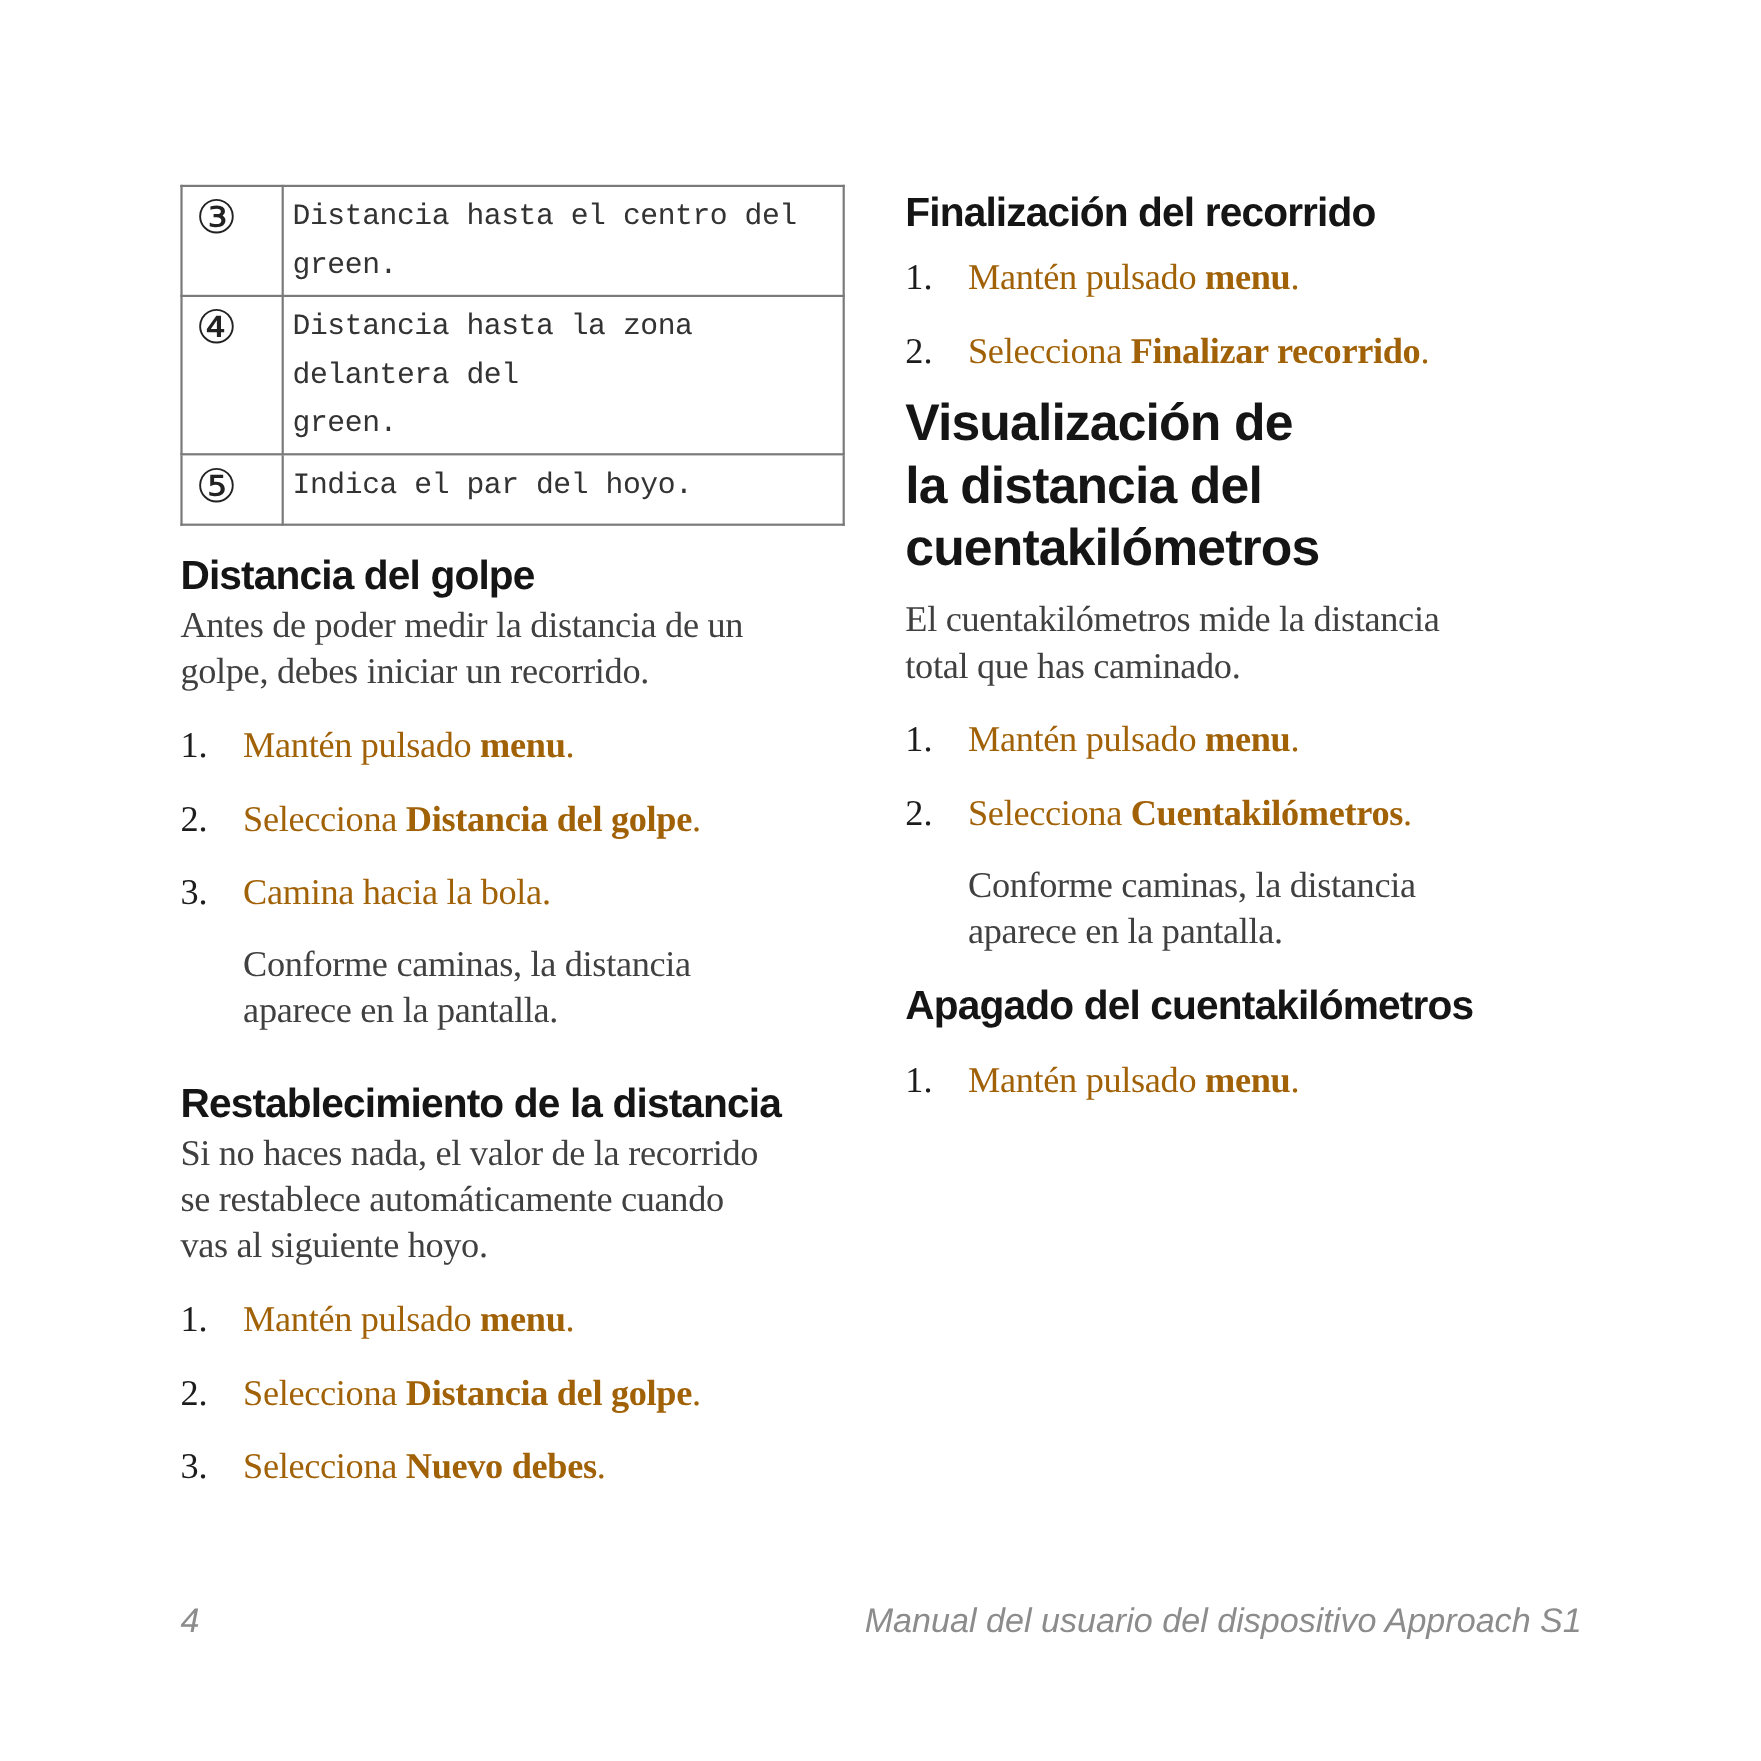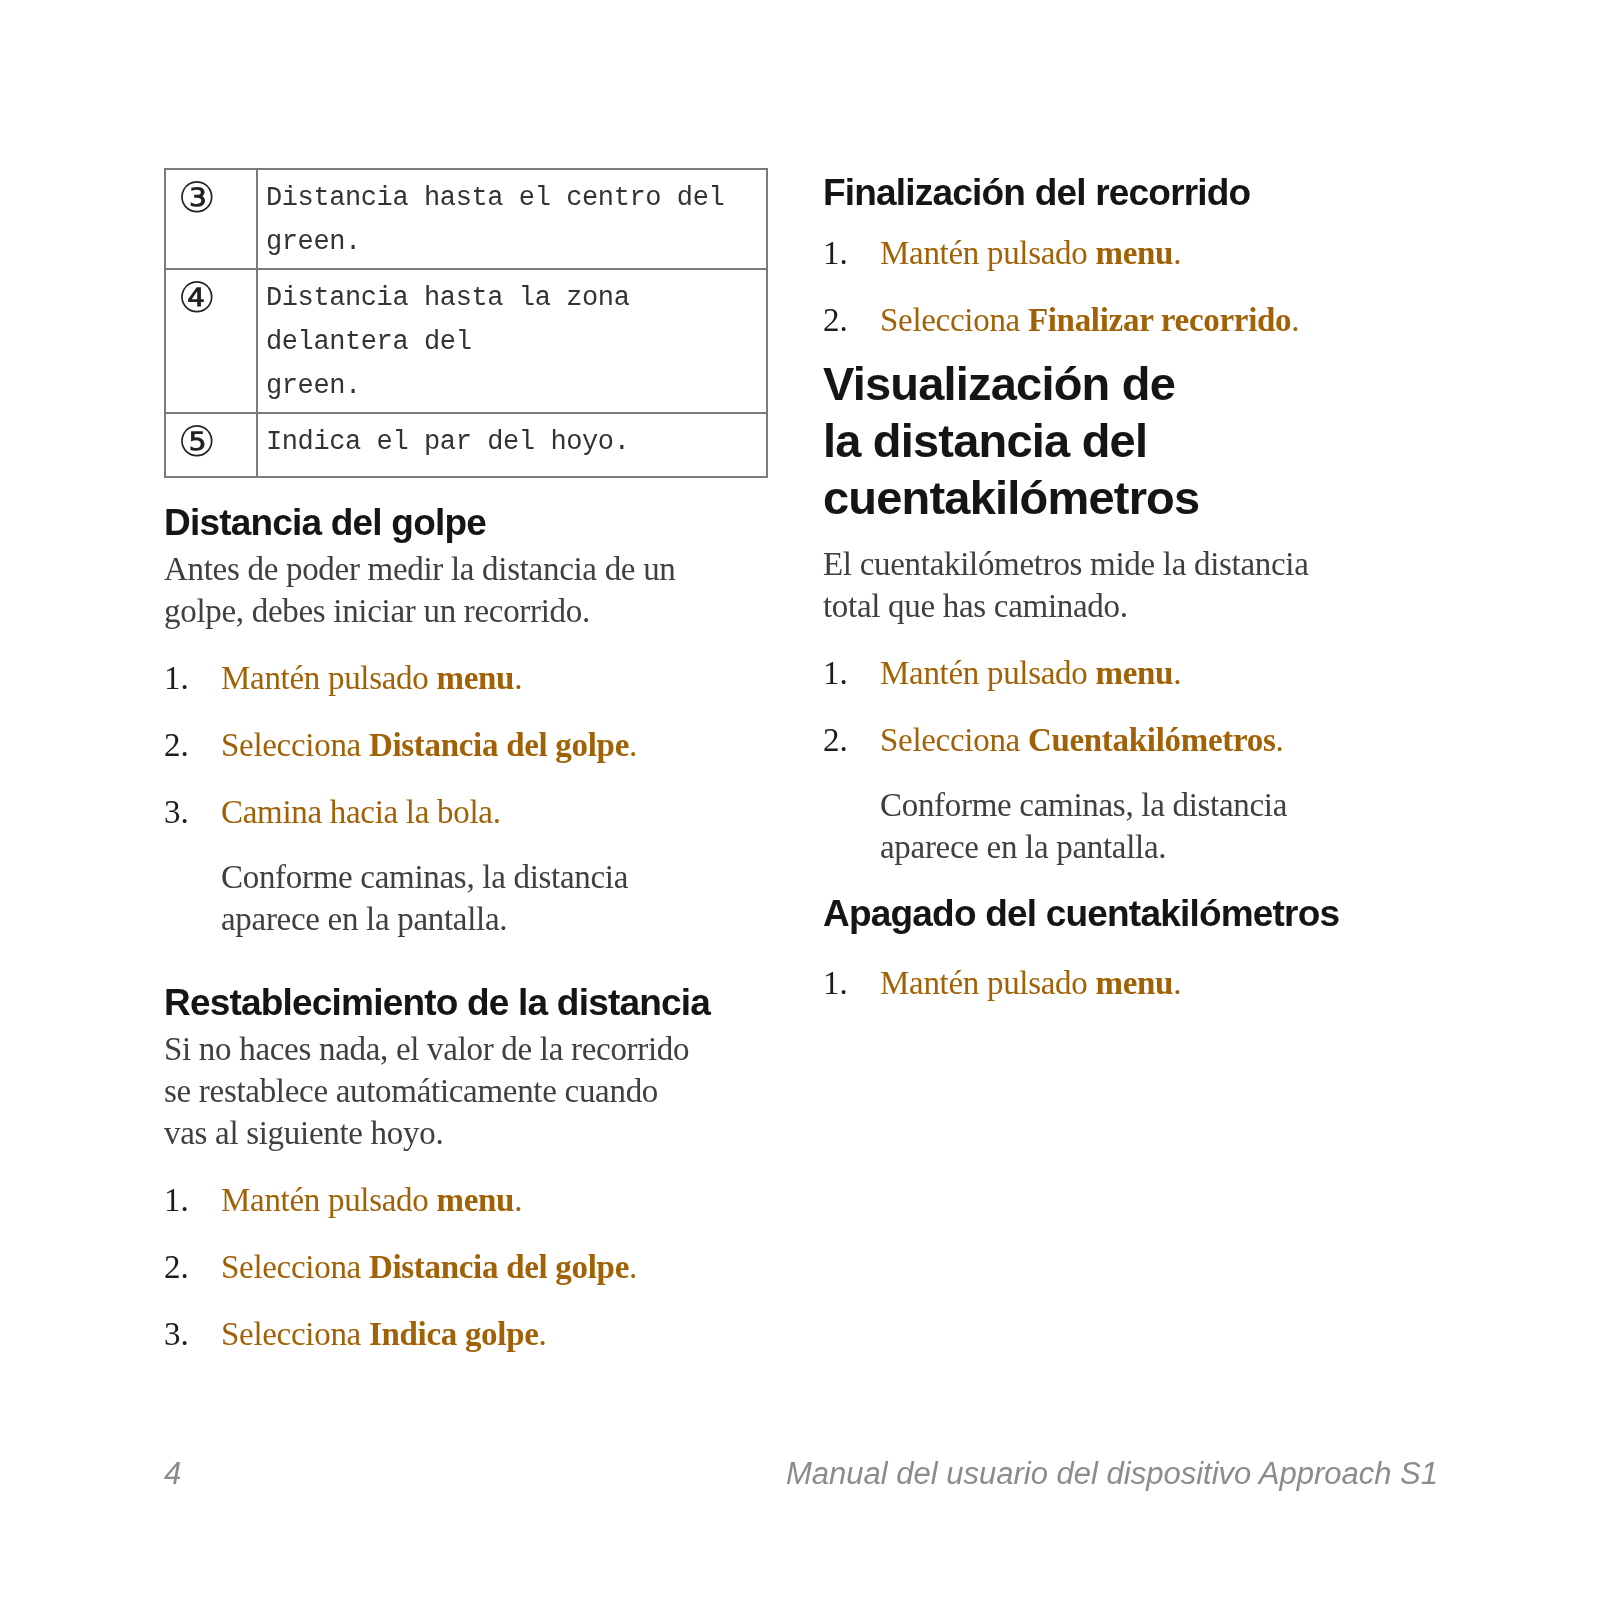--- a/index.html
+++ b/index.html
@@ -141,21 +141,21 @@
       <div class="li">
         <span class="n">1.</span>
         <span class="t"><span>Mantén pulsado </span><b>menu</b><span>.</span></span>
       </div>
       <div class="li">
         <span class="n">2.</span>
         <span class="t"><span>Selecciona </span><b>Distancia del golpe</b><span>.</span></span>
       </div>
       <div class="li">
         <span class="n">3.</span>
-        <span class="t"><span>Selecciona </span><b>Indica golpe</b><span>.</span></span>
+        <span class="t"><span>Selecciona </span><b>Nuevo debes</b><span>.</span></span>
       </div>
     </div>
   </div>
 
   <div class="col col-right">
 
     <h2 class="r-h2-1">Finalización del recorrido</h2>
 
     <div class="list r-list1">
       <div class="li">

